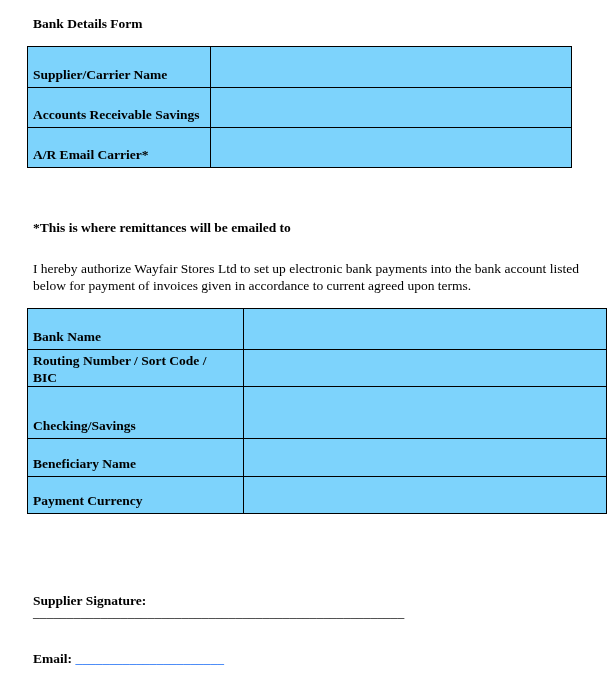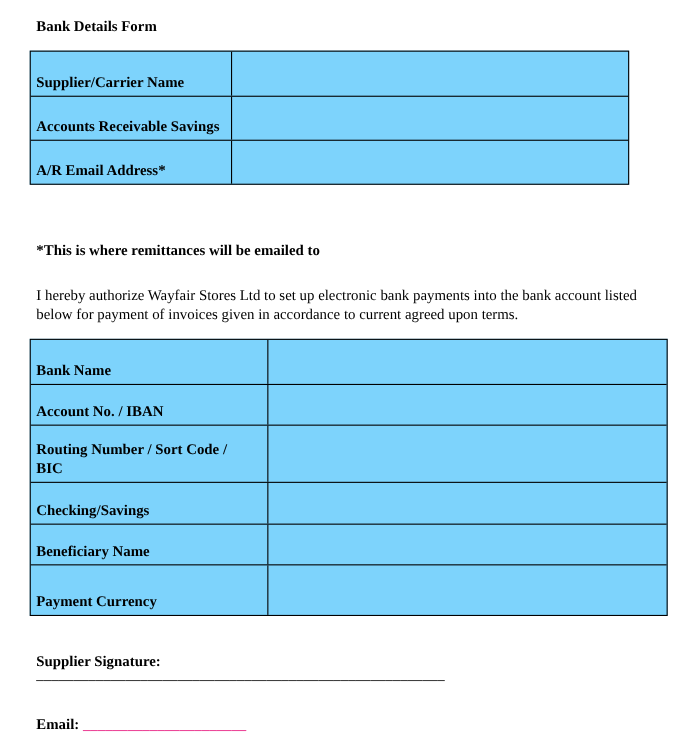--- a/index.html
+++ b/index.html
@@ -79,56 +79,52 @@
     letter-spacing: 0;
     white-space: nowrap;
   }
   .date-row {
     position: absolute;
     left: 33px; top: 650px;
     font-size: 13.5px; font-weight: bold;
     line-height: 17px;
     white-space: nowrap;
   }
-  .date-row .fill { color: #ec4899; }
+  .date-row .fill { color: #3b82f6; }
 </style>
 </head>
 <body>
 
 <div class="page">
 
   <div class="doc-title">Bank Details Form</div>
 
   <div class="form-table" id="supplier-table">
     <div class="trow">
       <div class="cell label">Supplier/Carrier Name</div>
       <div class="cell value"></div>
     </div>
     <div class="trow">
       <div class="cell label">Accounts Receivable Savings</div>
       <div class="cell value"></div>
     </div>
     <div class="trow">
-      <div class="cell label">A/R Email Address*</div>
+      <div class="cell label">A/R Email Carrier*</div>
       <div class="cell value"></div>
     </div>
   </div>
 
   <div class="footnote">*This is where remittances will be emailed to</div>
 
   <div class="auth-text">I hereby authorize Wayfair Stores Ltd to set up electronic bank payments into the bank account listed
 below for payment of invoices given in accordance to current agreed upon terms.</div>
 
   <div class="form-table" id="bank-table">
     <div class="trow">
       <div class="cell label">Bank Name</div>
-      <div class="cell value"></div>
-    </div>
-    <div class="trow">
-      <div class="cell label">Account No. / IBAN</div>
       <div class="cell value"></div>
     </div>
     <div class="trow">
       <div class="cell label">Routing Number / Sort Code /
 BIC</div>
       <div class="cell value"></div>
     </div>
     <div class="trow">
       <div class="cell label">Checking/Savings</div>
       <div class="cell value"></div>

